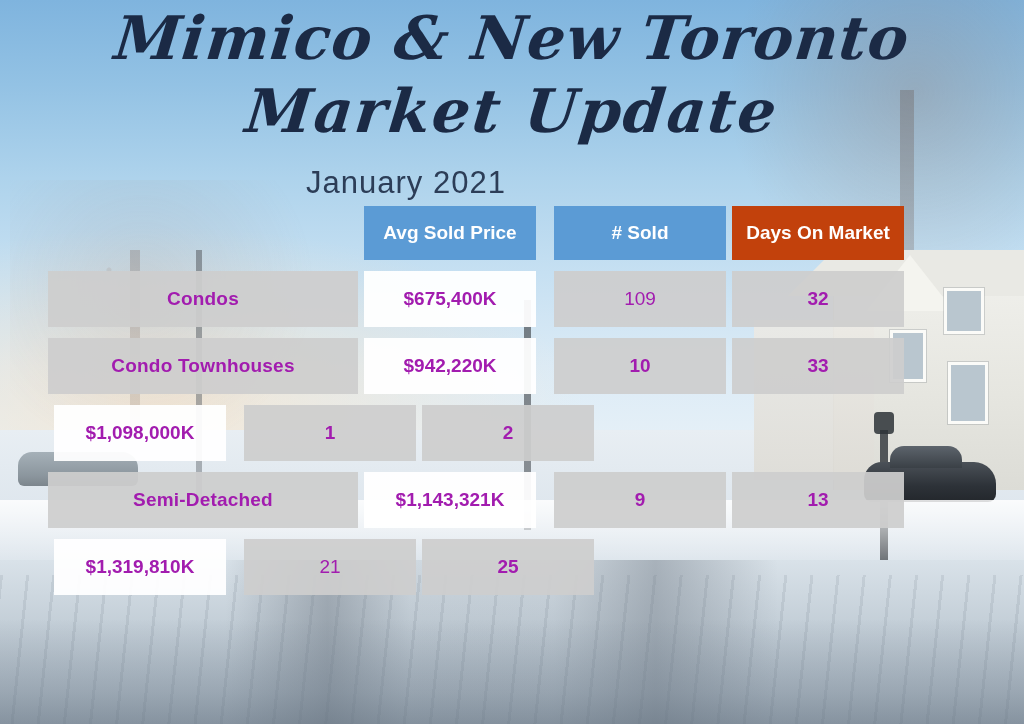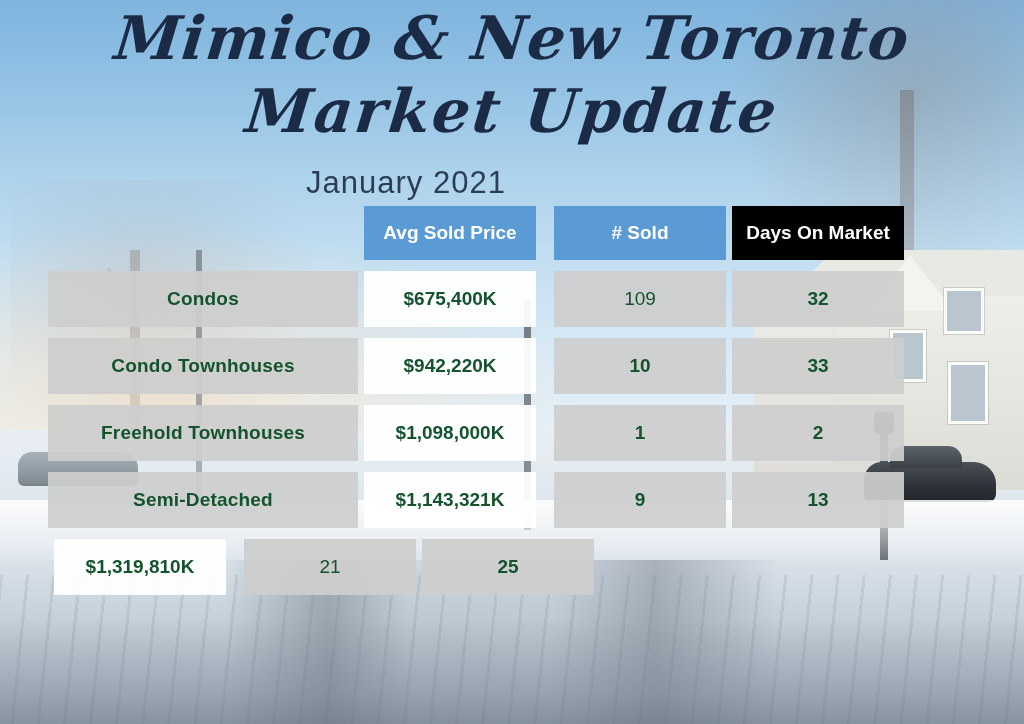--- a/index.html
+++ b/index.html
@@ -256,21 +256,21 @@
     display: flex;
     align-items: stretch;
     margin-bottom: 11px;
   }
   .cell {
     display: flex;
     align-items: center;
     justify-content: center;
     height: 56px;
     font-size: 19px;
-    color: #14532d;
+    color: #a21caf;
   }
   .hdr-spacer {
     width: 310px;
     flex: 0 0 310px;
   }
   .c-label {
     width: 310px;
     flex: 0 0 310px;
     background: rgba(206,206,206,0.93);
     font-weight: 700;
@@ -299,21 +299,21 @@
   }
   .header-row .cell {
     height: 54px;
     background: #5b9bd5;
     color: #ffffff;
     font-weight: 700;
     font-size: 19px;
   }
   .header-row .c-price { background: #5b9bd5; }
   .header-row .c-sold  { background: #5b9bd5; }
-  .header-row .c-dom   { background: #000000; }
+  .header-row .c-dom   { background: #c2410c; }
 
   
   .w-normal { font-weight: 400; }
 </style>
 </head>
 <body>
 
 <div class="poster">
 
   <div class="bg-sky"></div>
@@ -370,21 +370,20 @@
       </div>
 
       <div class="row">
         <div class="cell c-label">Condo Townhouses</div>
         <div class="cell c-price">$942,220K</div>
         <div class="cell c-sold">10</div>
         <div class="cell c-dom">33</div>
       </div>
 
       <div class="row">
-        <div class="cell c-label">Freehold Townhouses</div>
         <div class="cell c-price">$1,098,000K</div>
         <div class="cell c-sold">1</div>
         <div class="cell c-dom">2</div>
       </div>
 
       <div class="row">
         <div class="cell c-label">Semi-Detached</div>
         <div class="cell c-price">$1,143,321K</div>
         <div class="cell c-sold">9</div>
         <div class="cell c-dom">13</div>

